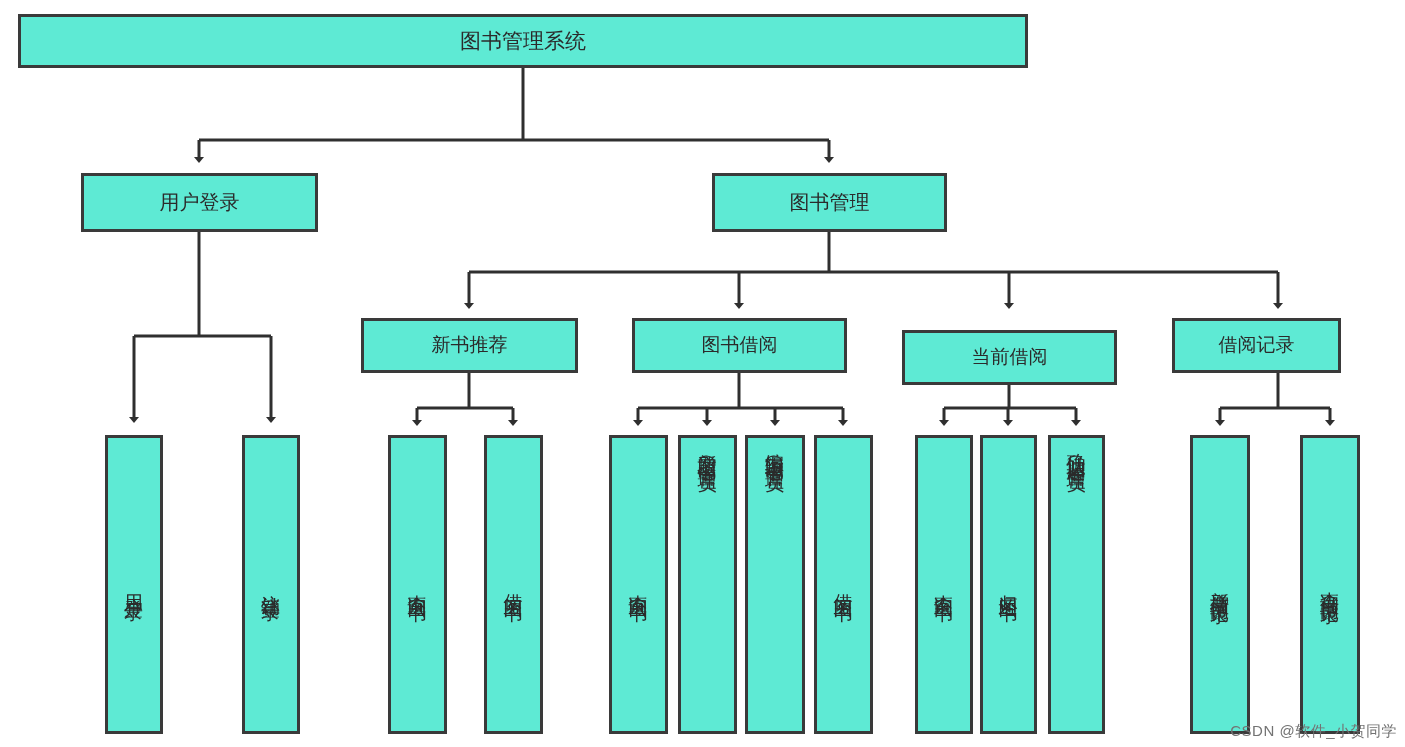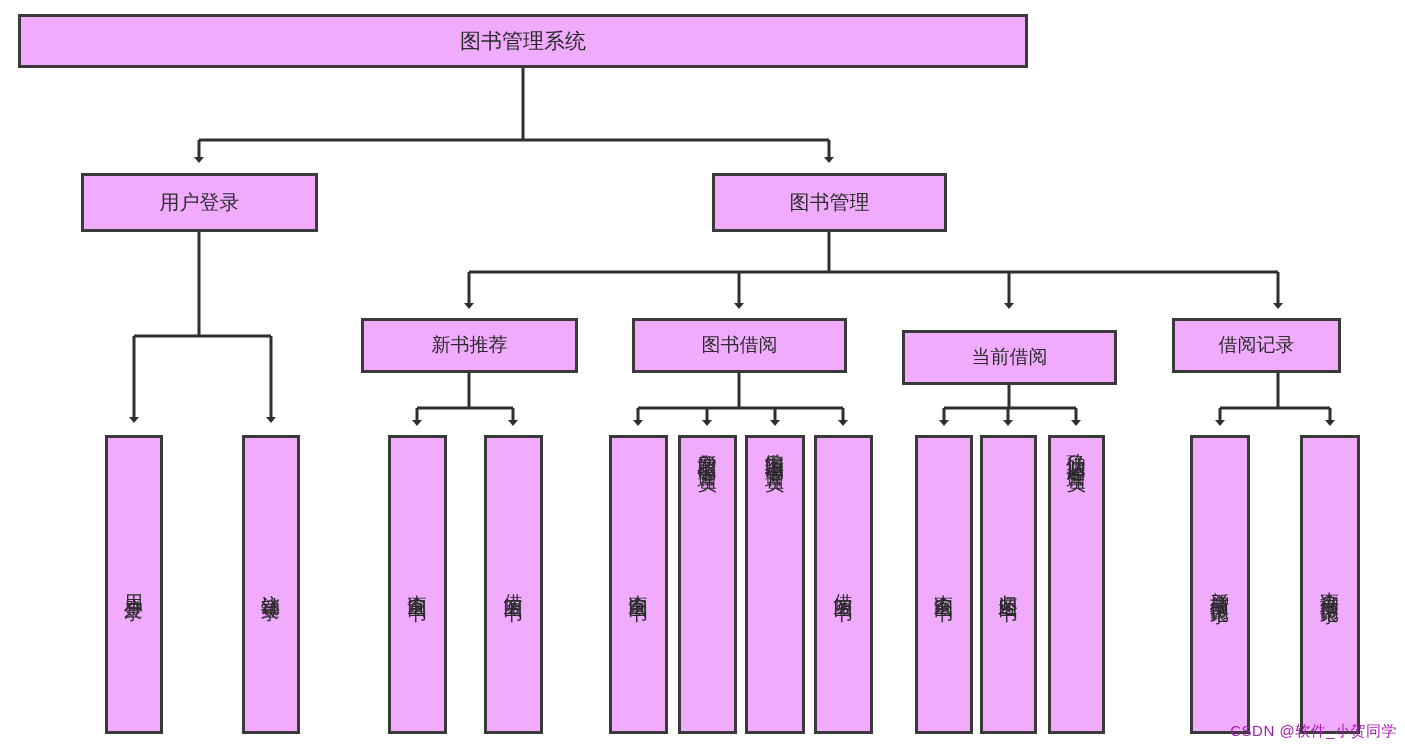--- a/index.html
+++ b/index.html
@@ -1,31 +1,31 @@
 <!DOCTYPE html>
 <html><head>
 <meta charset="utf-8">
 <style>
   html,body{margin:0;padding:0;background:#ffffff;}
   body{width:1405px;height:747px;overflow:hidden;
        font-family:"Liberation Sans","DejaVu Sans",sans-serif;}
   #canvas{position:relative;width:1405px;height:747px;background:#ffffff;}
   svg.links{position:absolute;left:0;top:0;width:1405px;height:747px;pointer-events:none;}
-  .node{position:absolute;box-sizing:border-box;background:#f0abfc;
+  .node{position:absolute;box-sizing:border-box;background:#5eead4;
         border:3px solid #3a3a3a;display:flex;align-items:center;justify-content:center;}
   .node .lbl{color:#2b2b2b;text-align:center;line-height:1.18;white-space:pre;}
   .lvl0 .lbl{font-size:21px;}
   .lvl1 .lbl{font-size:20px;}
   .lvl2 .lbl{font-size:19px;}
   .leaf{border-width:3px;}
   .leaf .lbl{font-size:19px;writing-mode:vertical-rl;text-orientation:upright;
              letter-spacing:3px;line-height:1;}
   .leaf{align-items:flex-start;padding-top:0;}
   .leaf.center{align-items:center;}
-  .watermark{position:absolute;right:8px;bottom:6px;font-size:15px;color:#a21caf;
+  .watermark{position:absolute;right:8px;bottom:6px;font-size:15px;color:#737373;
              letter-spacing:0.5px;white-space:nowrap;}
 </style>
 </head>
 <body>
 
 <div id="canvas">
 
   <svg class="links" viewBox="0 0 1405 747" xmlns="http://www.w3.org/2000/svg">
     <defs>
       <marker id="arrow" markerWidth="10" markerHeight="10" refX="3" refY="5" orient="auto" markerUnits="userSpaceOnUse">

